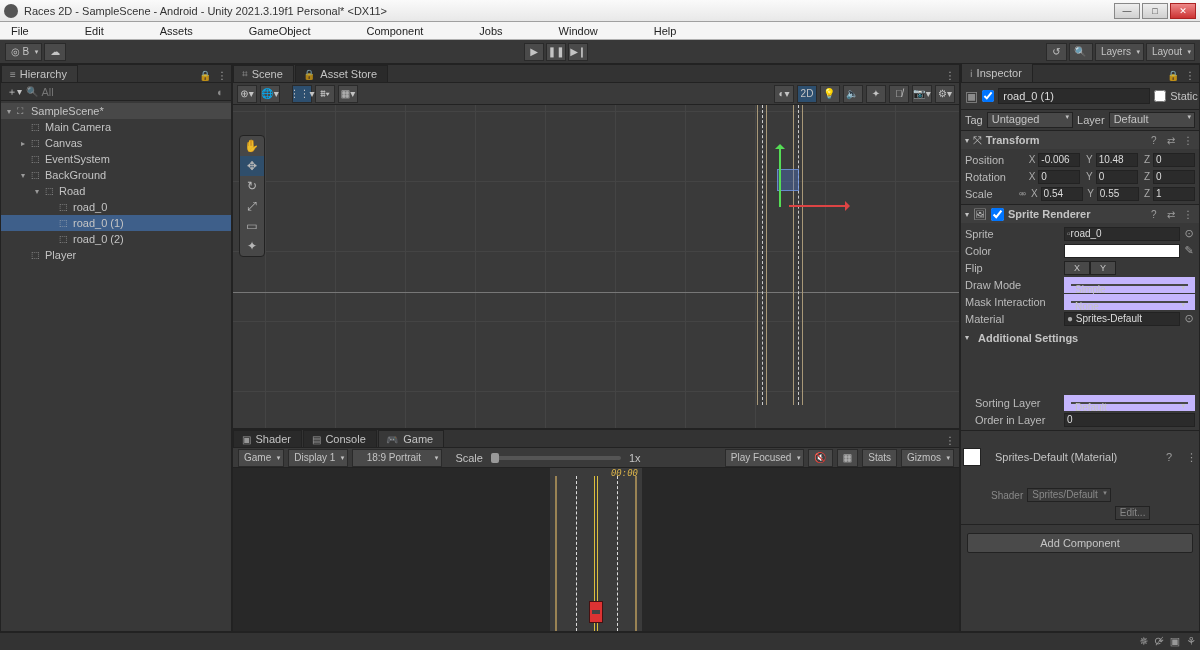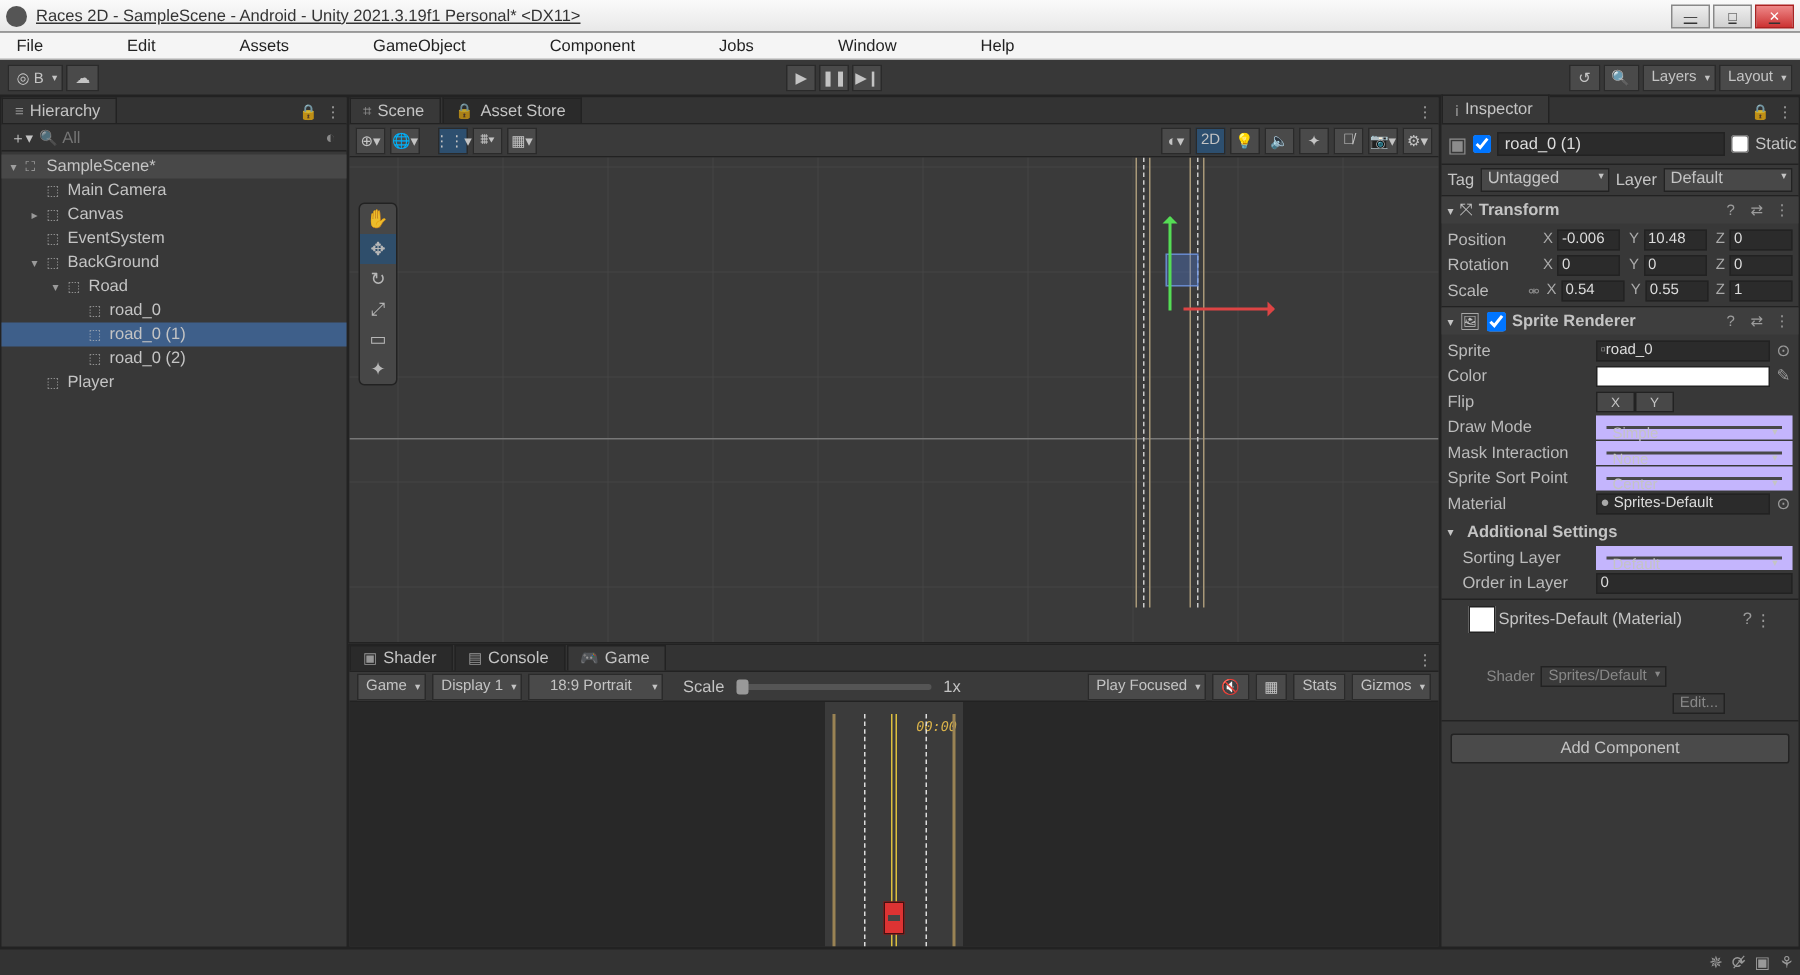--- a/index.html
+++ b/index.html
@@ -1,17 +1,17 @@
 <!DOCTYPE html>
 <html><head>
 <meta charset="utf-8">
 <style>
 * { margin:0; padding:0; box-sizing:border-box; font-family:-apple-system,BlinkMacSystemFont,"Segoe UI",Arial,sans-serif; user-select:none; }
 body { width:1200px; height:650px; background:#383838; color:#c4c4c4; font-size:11px; overflow:hidden; position:relative; }
-.win-title { height:22px; background:linear-gradient(#fafafa,#e8e8e8); border-bottom:1px solid #a0a0a0; display:flex; align-items:center; padding:0 4px; color:#333;text-decoration:underline; }
+.win-title { height:22px; background:linear-gradient(#fafafa,#e8e8e8); border-bottom:1px solid #a0a0a0; display:flex; align-items:center; padding:0 4px; color:#333; }
 .win-title .t-icon { width:14px; height:14px; margin-right:6px; background:#555; border-radius:50%; }
 .win-btns { margin-left:auto; display:flex; }
 .win-btn { width:26px; height:16px; border:1px solid #888; background:linear-gradient(#eee,#d0d0d0); margin-left:2px; display:flex; align-items:center; justify-content:center; font-size:9px; }
 .win-btn.close { background:linear-gradient(#e88,#c33); border-color:#a22; color:#fff; }
 .menubar { height:18px; background:#f5f5f5; border-bottom:1px solid #b0b0b0; display:flex; align-items:center; padding:0 4px; color:#222;gap:42px; }
 .menubar span { padding:0 7px; cursor:default; }
 .toolbar { height:24px; background:#383838; border-bottom:1px solid #222; display:flex; align-items:center; padding:0 4px; }
 .tb-btn,.tb-sep { height:18px; display:inline-flex; align-items:center; justify-content:center; }
 .tb-btn { min-width:20px; padding:0 5px; background:#4a4a4a; border:1px solid #2a2a2a; margin:0 1px; font-size:10px; cursor:pointer; }
 .tb-drop { padding-right:12px; position:relative; }
@@ -57,21 +57,21 @@
 .tool-palette .tp.sel { background:#2d4f6f; }
 .scene-tb { height:22px; background:#3a3a3a; border-bottom:1px solid #222; display:flex; align-items:center; padding:0 4px; gap:3px; }
 .scene-tb .ib { width:20px; height:18px; background:#4a4a4a; border:1px solid #2a2a2a; display:flex; align-items:center; justify-content:center; font-size:10px; }
 .scene-tb .ib.on { background:#2d4f6f; }
 .scene-tb .spacer { flex:1; }
 
 .bottom { height:203px; border-top:1px solid #222; display:flex; flex-direction:column; }
 .bottom .subbar { font-size:11px; }
 .gameview { flex:1; background:#282828; position:relative; overflow:hidden; display:flex; justify-content:center; }
 .gamecanvas { width:92px; height:100%; background:#3b3b3b; position:relative; }
-.gamecanvas .hud { position:absolute; right:4px; top:12px; font-size:9px; color:#d9b24a; font-style:italic; font-family:monospace; }
+.gamecanvas .hud { position:absolute; right:4px; top:0; font-size:9px; color:#d9b24a; font-style:italic; font-family:monospace; }
 .lane { position:absolute; top:8px; bottom:0; width:40px; border-left:2px solid #9a8354; border-right:1px solid #dcbf3e; }
 .lane.l { left:5px; }
 .lane.r { right:5px; border-left:1px solid #dcbf3e; border-right:2px solid #9a8354; }
 .lane::before { content:""; position:absolute; left:19px; top:0; height:100%; border-left:1px dashed #ddd; }
 .car { position:absolute; left:39px; bottom:8px; width:14px; height:22px; background:#d33; border:1px solid #411; }
 .car::after { content:""; position:absolute; left:2px; top:8px; width:8px; height:4px; background:#444; }
 
 .inspector { width:240px; }
 .ins-header { padding:3px 4px; border-bottom:1px solid #222; display:flex; align-items:center; gap:4px; }
 .ins-header .cube { width:20px; height:20px; display:flex; align-items:center; justify-content:center; font-size:14px; opacity:.6; }
@@ -92,21 +92,21 @@
 .fldrow .inp { width:42px; height:14px; background:#2b2b2b; border:1px solid #222; color:#ddd; font-size:10px; padding:0 2px; }
 .fldrow .inp.w { flex:1; }
 .fldrow .dd { flex:1; background:#484848; border:7px solid #c4b5fd; height:16px; padding:0 12px 0 4px; position:relative; font-size:10px; }
 .fldrow .dd::after { content:"▾"; position:absolute; right:3px; font-size:7px; }
 .color-sw { flex:1; height:14px; background:#fff; border:1px solid #222; }
 .add-comp { margin:8px 6px; height:20px; background:#4a4a4a; border:1px solid #222; display:flex; align-items:center; justify-content:center; border-radius:2px; }
 .statusbar { position:absolute; bottom:0; left:0; right:0; height:18px; background:#333; border-top:1px solid #222; display:flex; align-items:center; padding:0 4px; }
 .statusbar .icons { margin-left:auto; display:flex; gap:6px; font-size:11px; opacity:.7; }
 .flip-group { display:flex; gap:0; }
 .flip-group .fb { width:26px; height:14px; background:#484848; border:1px solid #222; font-size:9px; display:flex; align-items:center; justify-content:center; }
-.matprev { display:flex; align-items:center; gap:2px; padding:4px 18px; }
+.matprev { display:flex; align-items:center; gap:14px; padding:4px 2px;margin-top:13px; }
 .matprev .sw { width:18px; height:18px; background:#fff; border:1px solid #222; }
 .shrow { display:flex; align-items:center; padding:0 6px 4px 30px; gap:4px; color:#888; font-size:10px; }
 .shrow .dd { background:#3a3a3a; border:1px solid #222; height:14px; padding:0 12px 0 4px; position:relative; }
 .shrow .dd::after { content:"▾"; position:absolute; right:3px; font-size:7px; }
 .edbtn { background:#3a3a3a; border:1px solid #222; height:14px; padding:0 4px;margin-top:36px; }
 </style>
 </head>
 <body>
 
 <div class="win-title">
@@ -410,33 +410,29 @@
           </div>
         <div class="fldrow">
             <span class="lbl" style="width:96px;">Draw Mode</span>
             <div class="dd">Simple</div>
           </div>
         <div class="fldrow">
             <span class="lbl" style="width:96px;">Mask Interaction</span>
             <div class="dd">None</div>
           </div>
         <div class="fldrow">
-            <span class="lbl" style="width:96px;">Sprite Sort Point</span>
-            <div class="dd">Center</div>
-          </div>
-        <div class="fldrow">
             <span class="lbl" style="width:96px;">Material</span>
             <div class="inp w"><span style="opacity:.7;">●</span> <span>Sprites-Default</span></div>
             <span style="width:12px;text-align:center;opacity:.7;">⊙</span>
           </div>
         <div class="fldrow" style="margin-top:2px;">
             <span class="fold" style="font-size:8px;width:10px;">▾</span>
             <span style="font-weight:600;">Additional Settings</span>
           </div>
-        <div class="fldrow" style="padding-left:10px;">
+        <div class="fldrow" style="padding-left:10px;margin-top:48px;">
             <span class="lbl" style="width:86px;">Sorting Layer</span>
             <div class="dd">Default</div>
           </div>
         <div class="fldrow" style="padding-left:10px;">
             <span class="lbl" style="width:86px;">Order in Layer</span>
             <input class="inp w" value="0" style="">
           </div>
       </div>
     </div>
 

